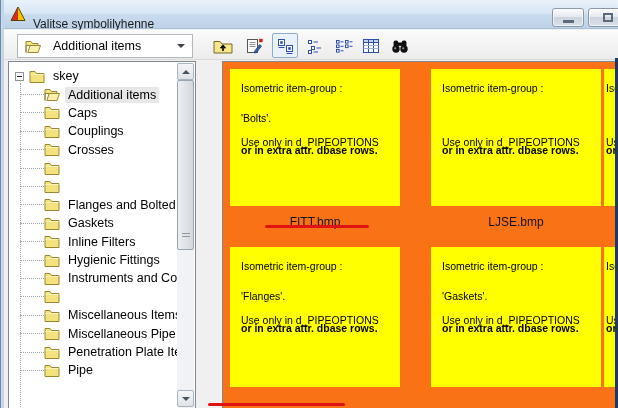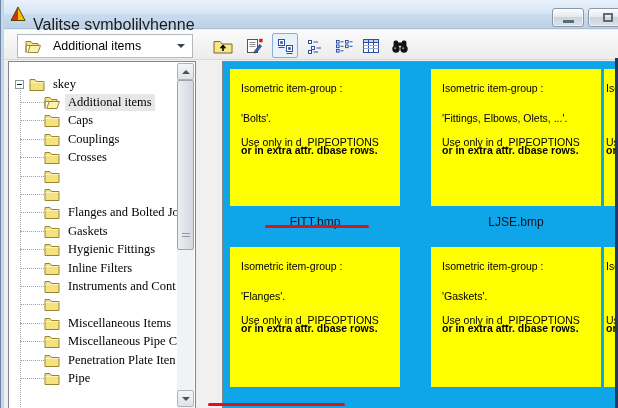--- a/index.html
+++ b/index.html
@@ -11,21 +11,21 @@
   }
   
   .edge-left{position:absolute;left:0;top:0;bottom:0;width:4px;
     background:linear-gradient(90deg,#6e87a3 0,#6e87a3 1px,#c9dbee 1px,#bed3e9 4px);z-index:30;}
   .edge-right{position:absolute;right:0;top:58px;bottom:0;width:3px;background:#1d3a66;z-index:30;}
   
   .titlebar{position:absolute;left:0;top:0;right:0;height:29px;
     background:linear-gradient(180deg,#eaf2fb 0%,#d8e6f5 45%,#c9dbee 55%,#bdd2e8 100%);
     border-bottom:1px solid #a9bfd6;}
   .app-icon{position:absolute;left:10px;top:6px;width:16px;height:16px;}
-  .title-text{position:absolute;left:33px;top:10px;line-height:29px;font-size:16px;color:#1b1b1b;}
+  .title-text{position:absolute;left:33px;top:10px;line-height:29px;font-size:12px;color:#1b1b1b;}
   .cap-btn{position:absolute;top:8px;height:19px;border:1px solid #8b98a7;border-radius:3px;
     background:linear-gradient(180deg,#fdfdfe 0%,#e5e9ee 45%,#ccd4dc 50%,#dbe1e7 100%);
     box-shadow:inset 0 0 0 1px rgba(255,255,255,.6);display:flex;align-items:center;justify-content:center;}
   .cap-min{left:552px;width:32px;}
   .cap-max{left:588px;width:40px;}
   .glyph-min{width:11px;height:3px;background:#5c6b7c;margin-top:8px;}
   .glyph-max{width:10px;height:9px;border:2px solid #5c6b7c;background:transparent;}
   
   .toolbar{position:absolute;left:4px;right:0;top:30px;height:30px;
     background:linear-gradient(180deg,#fafafa 0%,#ececec 100%);
@@ -33,22 +33,22 @@
   .combo{position:absolute;left:13px;top:3px;width:176px;height:24px;background:#fff;
     border:1px solid #b2b8bf;display:flex;align-items:center;padding:0 7px;cursor:default;}
   .combo-text{font-size:12.5px;color:#000;margin-left:7px;white-space:nowrap;}
   .combo-arrow{margin-left:auto;width:0;height:0;border-left:4px solid transparent;
     border-right:4px solid transparent;border-top:4px solid #39404a;}
   .tbtn{position:absolute;top:2px;width:26px;height:25px;display:flex;align-items:center;
     justify-content:center;border:1px solid transparent;}
   .tbtn.pressed{background:#e9f1fb;border:1px solid #8fadd0;border-radius:2px;}
   
   .tree-panel{position:absolute;left:8px;top:61px;width:188px;height:348px;background:#fff;
-    border:1px solid #7f8790;overflow:hidden;padding-top:13px;z-index:5;font-family:Liberation Serif, serif;}
-  .icon-panel{position:absolute;left:222px;top:61px;width:393px;height:348px;background:#0ea5e9;
+    border:1px solid #7f8790;overflow:hidden;padding-top:5px;z-index:5;}
+  .icon-panel{position:absolute;left:222px;top:61px;width:393px;height:348px;background:#f97316;
     border:1px solid #7f8790;border-right:none;overflow:hidden;z-index:5;}
   
   .vline{position:absolute;left:11px;top:21px;height:330px;width:0;border-left:1px dotted #9aa2ab;}
   .trow{position:relative;height:18.4px;display:flex;align-items:center;padding-left:11px;}
   .trow.root{padding-left:6px;}
   .expand-box{width:9px;height:9px;border:1px solid #8b959e;background:#fff;position:relative;
     margin-right:5px;flex:0 0 auto;}
   .expand-box::after{content:"";position:absolute;left:1px;right:1px;top:3px;height:1px;background:#222;}
   .stub{width:24px;height:0;border-top:1px dotted #9aa2ab;flex:0 0 auto;}
   .ficon{width:16px;height:13px;margin-right:5px;flex:0 0 auto;display:block;}
@@ -261,29 +261,29 @@
             <line x1="1.5" y1="4.5" x2="14.5" y2="4.5" stroke="#fcf3bd"></line>
           </svg>
           <span class="tlabel">Gaskets</span>
         </div>
         <div class="trow">
           <span class="stub"></span>
           <svg class="ficon" viewBox="0 0 16 13">
             <path d="M1 12.5 L1 1.5 L6 1.5 L7.5 3.5 L15 3.5 L15 12.5 Z" fill="#f4e27e" stroke="#9a8530"></path>
             <line x1="1.5" y1="4.5" x2="14.5" y2="4.5" stroke="#fcf3bd"></line>
           </svg>
+          <span class="tlabel">Inline Filters</span>
+        </div>
+        <div class="trow">
+          <span class="stub"></span>
+          <svg class="ficon" viewBox="0 0 16 13">
+            <path d="M1 12.5 L1 1.5 L6 1.5 L7.5 3.5 L15 3.5 L15 12.5 Z" fill="#f4e27e" stroke="#9a8530"></path>
+            <line x1="1.5" y1="4.5" x2="14.5" y2="4.5" stroke="#fcf3bd"></line>
+          </svg>
           <span class="tlabel">Hygienic Fittings</span>
-        </div>
-        <div class="trow">
-          <span class="stub"></span>
-          <svg class="ficon" viewBox="0 0 16 13">
-            <path d="M1 12.5 L1 1.5 L6 1.5 L7.5 3.5 L15 3.5 L15 12.5 Z" fill="#f4e27e" stroke="#9a8530"></path>
-            <line x1="1.5" y1="4.5" x2="14.5" y2="4.5" stroke="#fcf3bd"></line>
-          </svg>
-          <span class="tlabel">Inline Filters</span>
         </div>
         <div class="trow">
           <span class="stub"></span>
           <svg class="ficon" viewBox="0 0 16 13">
             <path d="M1 12.5 L1 1.5 L6 1.5 L7.5 3.5 L15 3.5 L15 12.5 Z" fill="#f4e27e" stroke="#9a8530"></path>
             <line x1="1.5" y1="4.5" x2="14.5" y2="4.5" stroke="#fcf3bd"></line>
           </svg>
           <span class="tlabel">Instruments and Cont</span>
         </div>
         <div class="trow">
@@ -346,21 +346,20 @@
         <div class="tline tl-head">Isometric item-group :</div>
         <div class="tline tl-group">'Bolts'.</div>
         <div class="tline tl-use1">Use only in d_PIPEOPTIONS</div>
         <div class="tline tl-use2">or in extra attr. dbase rows.</div>
       </div>
       <div class="tile-label" style="top:146px">FITT.bmp</div>
     </div>
     <div class="tile" style="left:208px;top:7px">
       <div class="tile-img" style="height:137px">
         <div class="tline tl-head">Isometric item-group :</div>
-        <div class="tline tl-group">'Fittings, Elbows, Olets, ...'.</div>
         <div class="tline tl-use1">Use only in d_PIPEOPTIONS</div>
         <div class="tline tl-use2">or in extra attr. dbase rows.</div>
       </div>
       <div class="tile-label" style="top:146px">LJSE.bmp</div>
     </div>
     <div class="sliver" style="top:7px;height:137px">
       <div class="tline tl-head">Isometric item-group :</div>
       <div class="tline tl-use1">Use only in d_PIPEOPTIONS</div>
       <div class="tline tl-use2">or in extra attr. dbase rows.</div>
     </div>

